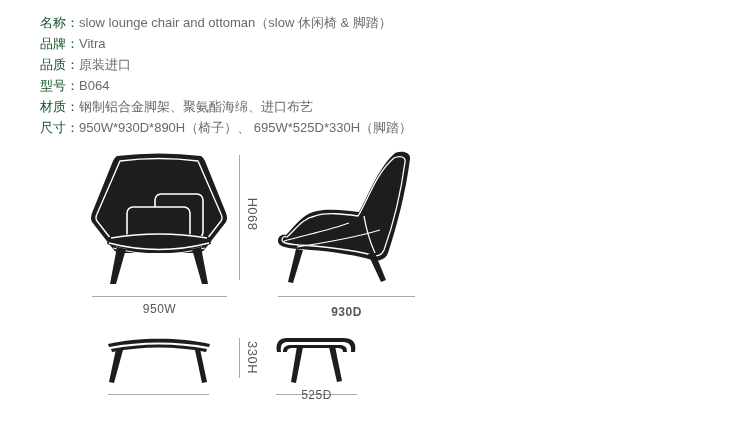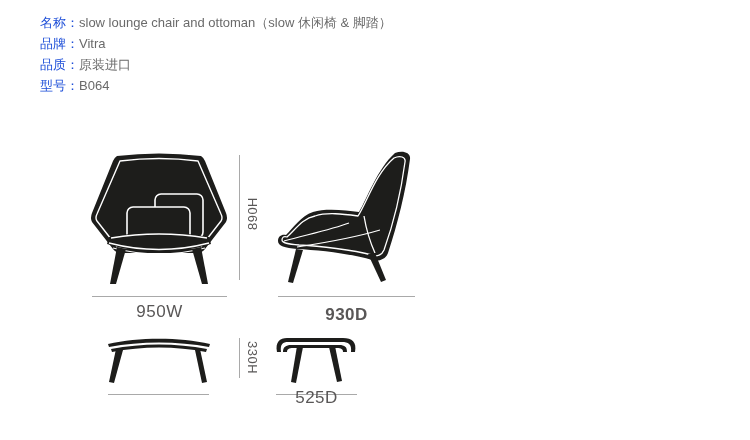--- a/index.html
+++ b/index.html
@@ -4,46 +4,48 @@
 <style>
   html,body { margin:0; padding:0; background:#fff; }
   #canvas {
     position:relative; width:750px; height:440px; background:#ffffff;
     overflow:hidden;
     font-family:"Liberation Sans","DejaVu Sans",sans-serif;
   }
   
   .specs { position:absolute; left:40px; top:12px; }
   .spec-row { font-size:13px; line-height:21px; color:#6a6a6a; white-space:nowrap; }
-  .spec-row .lbl { color:#1d4ed8;text-align:center; }
+  .spec-row .lbl { color:#14532d;text-align:center; }
   .spec-row .val { color:#6a6a6a;text-align:center; }
 
   
   .drawing { position:absolute; }
 
   
   .dim-h { position:absolute; height:1px; background:#a9a9a9; }
   .dim-v { position:absolute; width:1px; background:#a9a9a9; }
 
   
-  .dim-label { position:absolute; font-size:17px; color:#595757; text-align:center; letter-spacing:0.5px; }
+  .dim-label { position:absolute; font-size:12px; color:#595757; text-align:center; letter-spacing:0.5px; }
   .dim-label-v { position:absolute; font-size:13px; color:#595757; letter-spacing:0.5px; }
   .read-up   { writing-mode:vertical-rl; transform:rotate(180deg); } 
   .read-down { writing-mode:vertical-rl; }                           
 </style>
 </head>
 <body>
 
 <div id="canvas">
 
   <div class="specs">
     <div class="spec-row"><span class="lbl">名称：</span><span class="val">slow lounge chair and ottoman（slow 休闲椅 &amp; 脚踏）</span></div>
     <div class="spec-row"><span class="lbl">品牌：</span><span class="val">Vitra</span></div>
     <div class="spec-row"><span class="lbl">品质：</span><span class="val">原装进口</span></div>
     <div class="spec-row"><span class="lbl">型号：</span><span class="val">B064</span></div>
+    <div class="spec-row"><span class="lbl">材质：</span><span class="val">钢制铝合金脚架、聚氨酯海绵、进口布艺</span></div>
+    <div class="spec-row"><span class="lbl">尺寸：</span><span class="val">950W*930D*890H（椅子）、 695W*525D*330H（脚踏）</span></div>
   </div>
 
   <svg class="drawing" style="left:88px; top:150px;" width="142" height="136" viewBox="0 0 142 136">
 
     <path d="M29,6 Q71,1 113,6 Q116,8 117,11 L138,63 Q140,68 138,72 L117,99 Q114,103 109,103 L33,103 Q28,103 25,99 L4,72 Q2,68 4,63 L25,11 Q26,8 29,6 Z" fill="#1d1d1b"></path>
 
     <path d="M32,11 Q71,6 110,11 L133,64 Q135,68 133,71 L112,98 L30,98 L9,71 Q7,68 9,64 Z" fill="none" stroke="#fff" stroke-width="1.4" stroke-linejoin="round"></path>
 
     <rect x="67" y="44" width="48" height="44" rx="6" fill="#1d1d1b" stroke="#fff" stroke-width="1.6"></rect>
 

